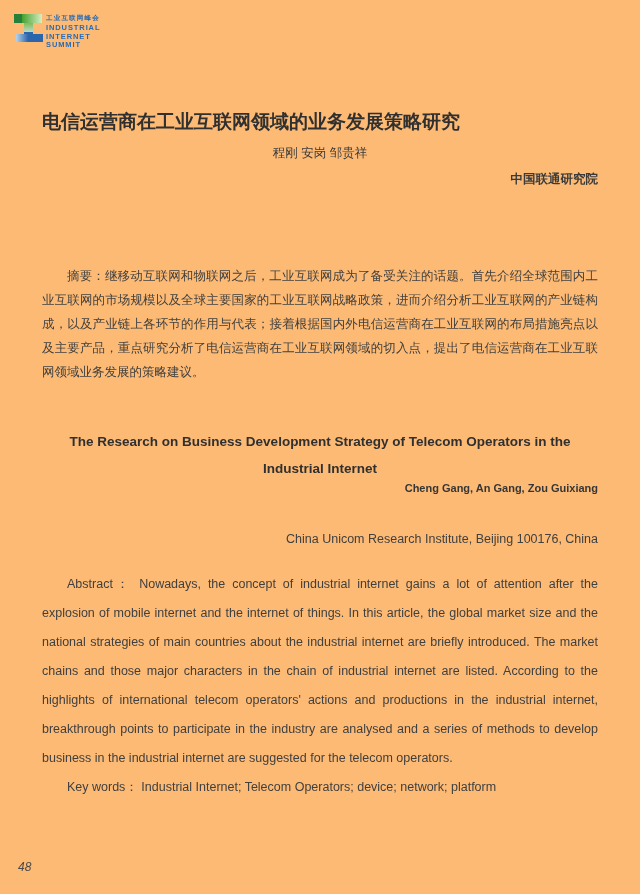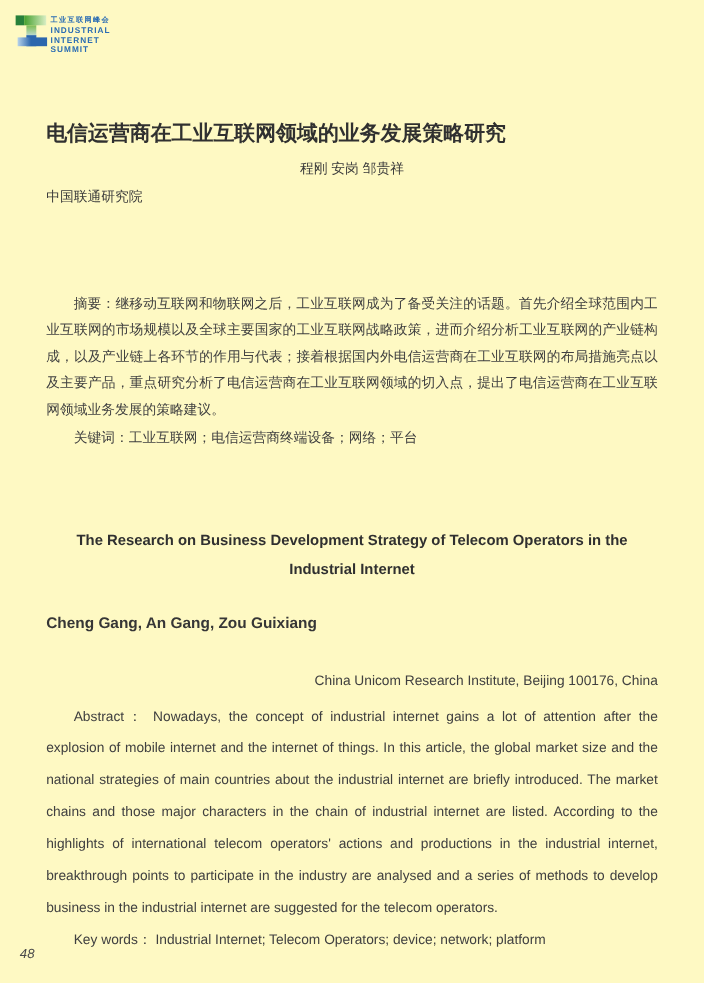--- a/index.html
+++ b/index.html
@@ -1,20 +1,20 @@
 <!DOCTYPE html>
 <html><head>
 <meta charset="utf-8">
 <style>
   * { margin:0; padding:0; box-sizing:border-box; }
   html,body { background:#fff; }
   .page {
     position:relative;
     width:640px; height:894px;
-    background:#fef9c3;
+    background:#fdba74;
     font-family:"Liberation Sans","DejaVu Sans",sans-serif;
     color:#3e3e3e;
     overflow:hidden;
   }
   
   .logo {
     position:absolute; top:12px; left:14px;
     display:flex; align-items:flex-start; gap:3px;
   }
   .logo-mark { width:29px; height:33px; }
@@ -26,42 +26,42 @@
     position:absolute; top:110px; left:42px; width:556px;
   }
   .cn-title {
     text-align:left; font-size:19px; font-weight:bold;
     color:#303030; line-height:24px;
   }
   .cn-authors {
     margin-top:11px; text-align:center; font-size:12.5px; color:#3b3b3b;
   }
   .cn-affiliation {
-    margin-top:9px; text-align:left; font-size:12.5px; color:#3b3b3b;
+    margin-top:9px; text-align:right; font-size:12.5px; color:#3b3b3b;font-weight:bold;
   }
   .cn-abstract {
     margin-top:76px; font-size:12.5px; line-height:24px;
     text-align:justify; text-indent:2em; color:#404040;
   }
   .cn-keywords {
     margin-top:0px; font-size:12.5px; line-height:29px;
     text-indent:2em; color:#404040;
   }
   .en-title {
-    margin-top:64px; text-align:center; font-size:13.5px; font-weight:bold;
+    margin-top:44px; text-align:center; font-size:13.5px; font-weight:bold;
     line-height:27px; color:#303030;
   }
   .en-authors {
-    margin-top:27px; text-align:left; font-size:14px; font-weight:bold; color:#363636;
+    text-align:right; font-size:11px; font-weight:bold; color:#363636;
   }
   .en-affiliation {
     margin-top:38px; text-align:right; font-size:12.5px; color:#404040;
   }
   .en-abstract {
-    margin-top:11px; font-size:12.5px; line-height:29px;
+    margin-top:24px; font-size:12.5px; line-height:29px;
     text-align:justify; text-indent:2em; color:#404040;
   }
   .en-keywords {
     margin-top:0; font-size:12.5px; line-height:29px;
     text-indent:2em; color:#404040;
   }
   .page-number {
     position:absolute; left:18px; top:860px;
     font-size:12px; color:#4a4a4a;font-style:italic;
   }
@@ -105,21 +105,20 @@
   </div>
 
   <div class="content">
 
     <h1 class="cn-title">电信运营商在工业互联网领域的业务发展策略研究</h1>
     <div class="cn-authors">程刚 安岗 邹贵祥</div>
     <div class="cn-affiliation">中国联通研究院</div>
 
     <p class="cn-abstract"><span>摘要：</span><span>继移动互联网和物联网之后，工业互联网成为了备受关注的话题。首先介绍全球范围内工业互联网的市场规模以及全球主要国家的工业互联网战略政策，进而介绍分析工业互联网的产业链构成，以及产业链上各环节的作用与代表；接着根据国内外电信运营商在工业互联网的布局措施亮点以及主要产品，重点研究分析了电信运营商在工业互联网领域的切入点，提出了电信运营商在工业互联网领域业务发展的策略建议。</span></p>
 
-    <p class="cn-keywords"><span>关键词：</span><span>工业互联网；电信运营商终端设备；网络；平台</span></p>
 
     <h2 class="en-title">The Research on Business Development Strategy of Telecom Operators in the Industrial Internet</h2>
     <div class="en-authors">Cheng Gang, An Gang, Zou Guixiang</div>
     <div class="en-affiliation">China Unicom Research Institute, Beijing 100176, China</div>
 
     <p class="en-abstract"><span>Abstract：</span> <span>Nowadays, the concept of industrial internet gains a lot of attention after the explosion of mobile internet and the internet of things. In this article, the global market size and the national strategies of main countries about the industrial internet are briefly introduced. The market chains and those major characters in the chain of industrial internet are listed. According to the highlights of international telecom operators' actions and productions in the industrial internet, breakthrough points to participate in the industry are analysed and a series of methods to develop business in the industrial internet are suggested for the telecom operators.</span></p>
 
     <p class="en-keywords"><span>Key words：</span> <span>Industrial Internet; Telecom Operators; device; network; platform</span></p>
 
   </div>

